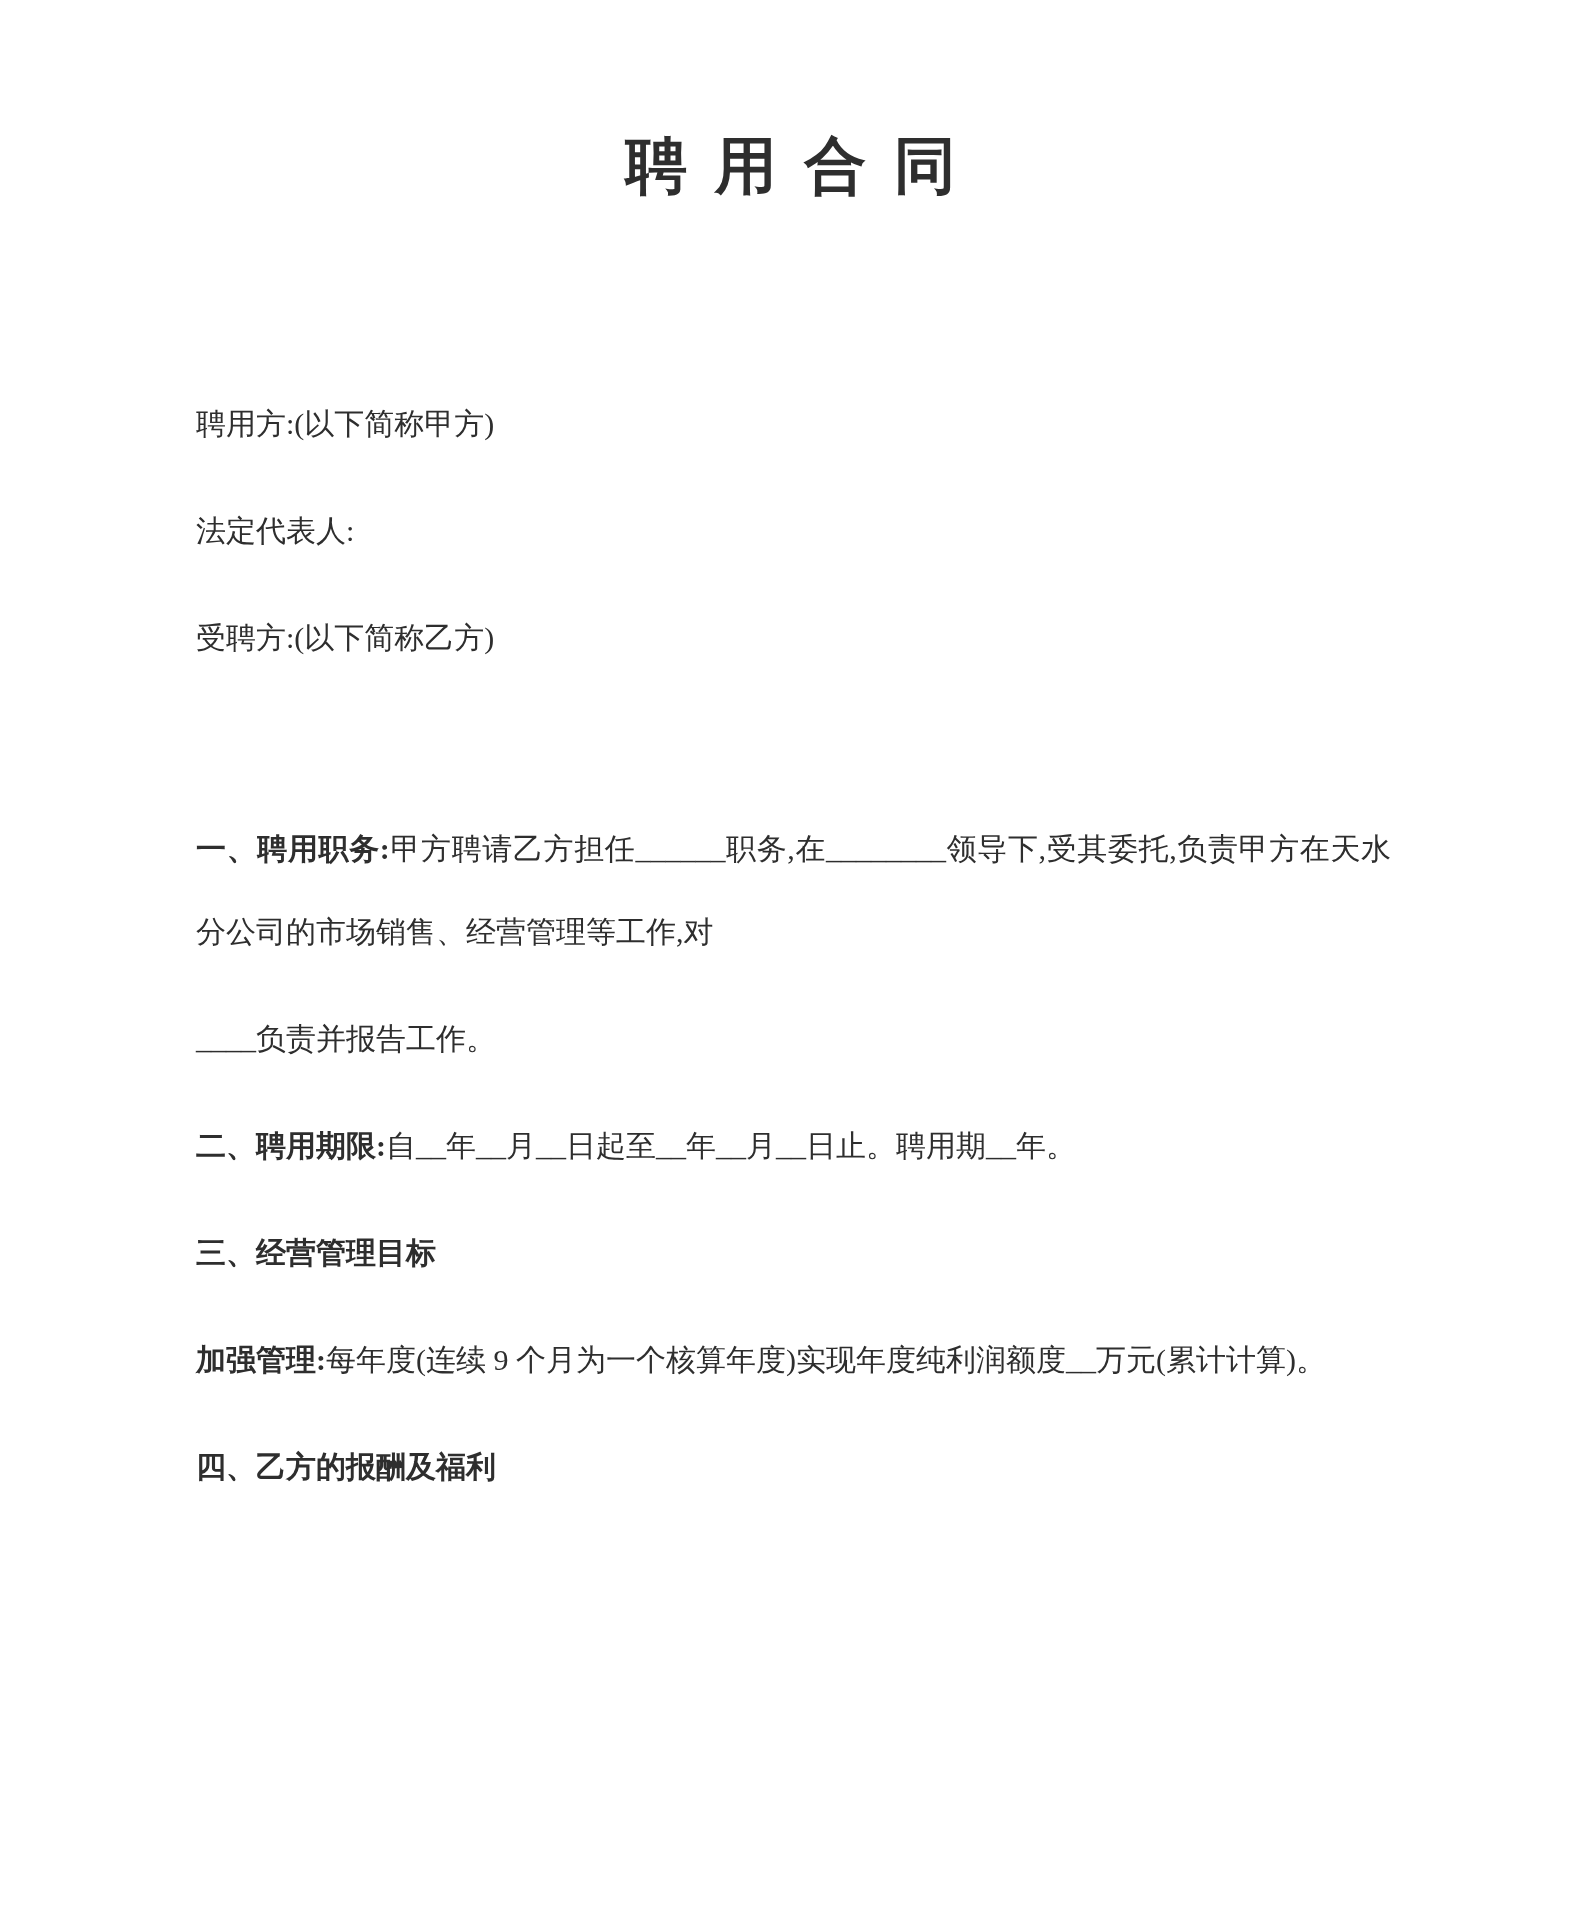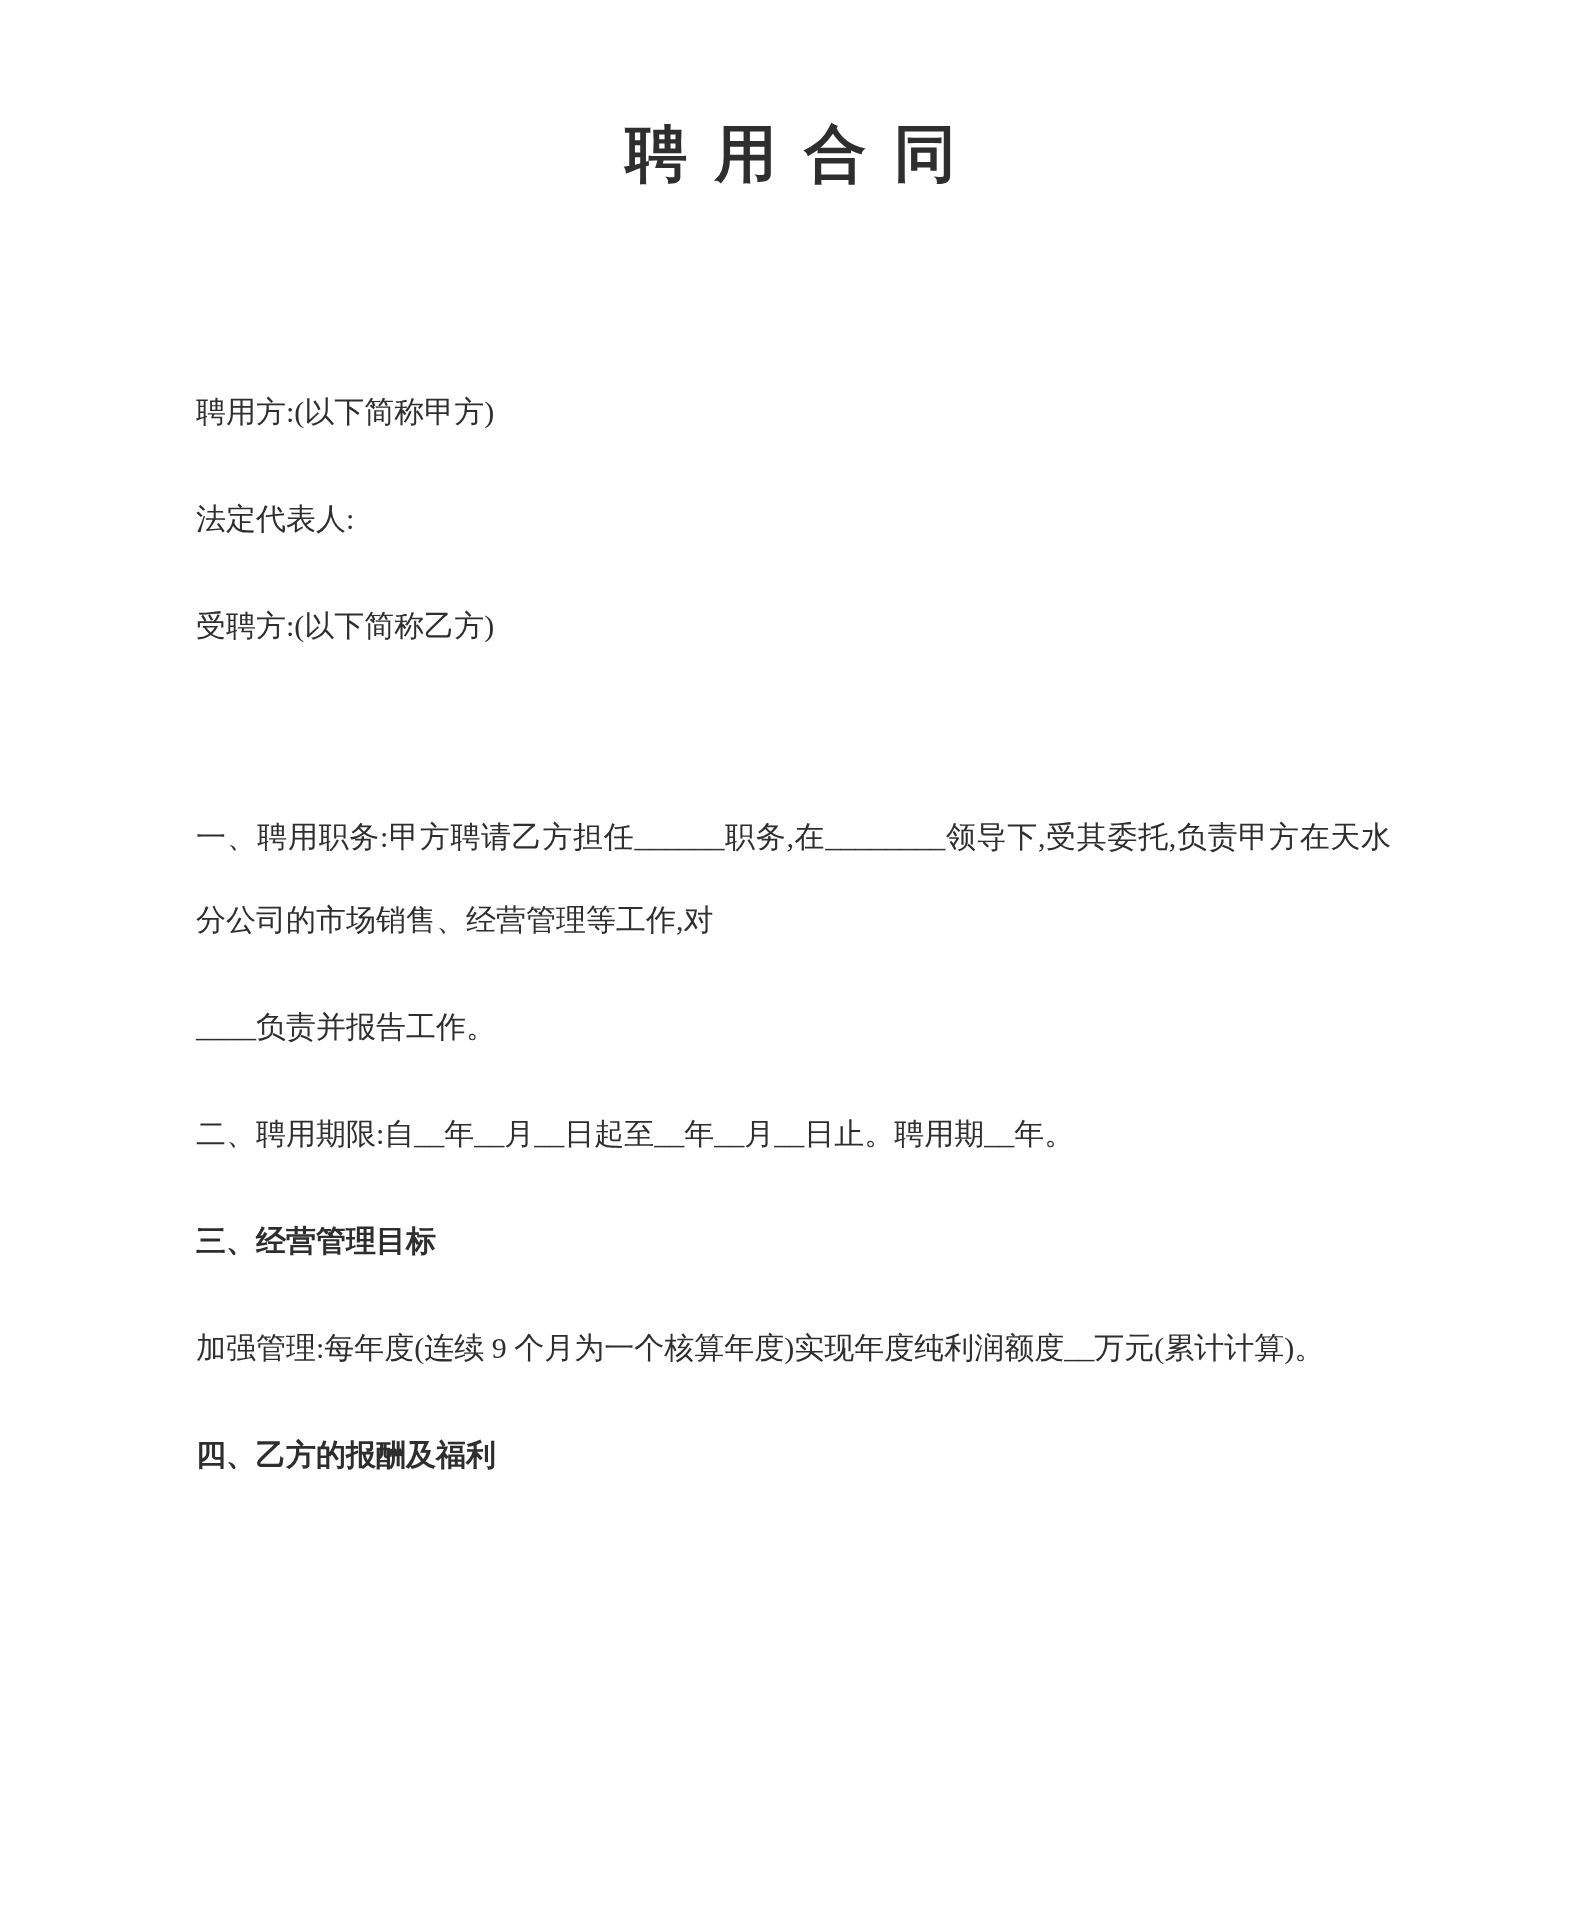--- a/index.html
+++ b/index.html
@@ -20,32 +20,32 @@
     height: 1923px;
     padding: 112px 196px 0 196px;
     background: #ffffff;
   }
   .title {
     font-size: 62px;
     line-height: 76px;
     font-weight: bold;
     text-align: center;
     letter-spacing: 6px;
-    margin: 4px 0 178px 0;
+    margin: 16px 0 178px 0;
     color: #2e2e2e;
   }
   p.line, p.para {
     font-size: 30px;
     line-height: 83px;
     margin: 0 0 24px 0;
     text-align: justify;
     word-break: break-all;
   }
   .heading { font-weight: bold; }
-  .lead { font-weight: normal; }
+  .lead { font-weight: bold; }
   .spacer { height: 104px; }
 </style>
 </head>
 <body>
 
 <div class="page">
 
   <h1 class="title">聘 用 合 同</h1>
 
   <p class="line">聘用方:(以下简称甲方)</p>

